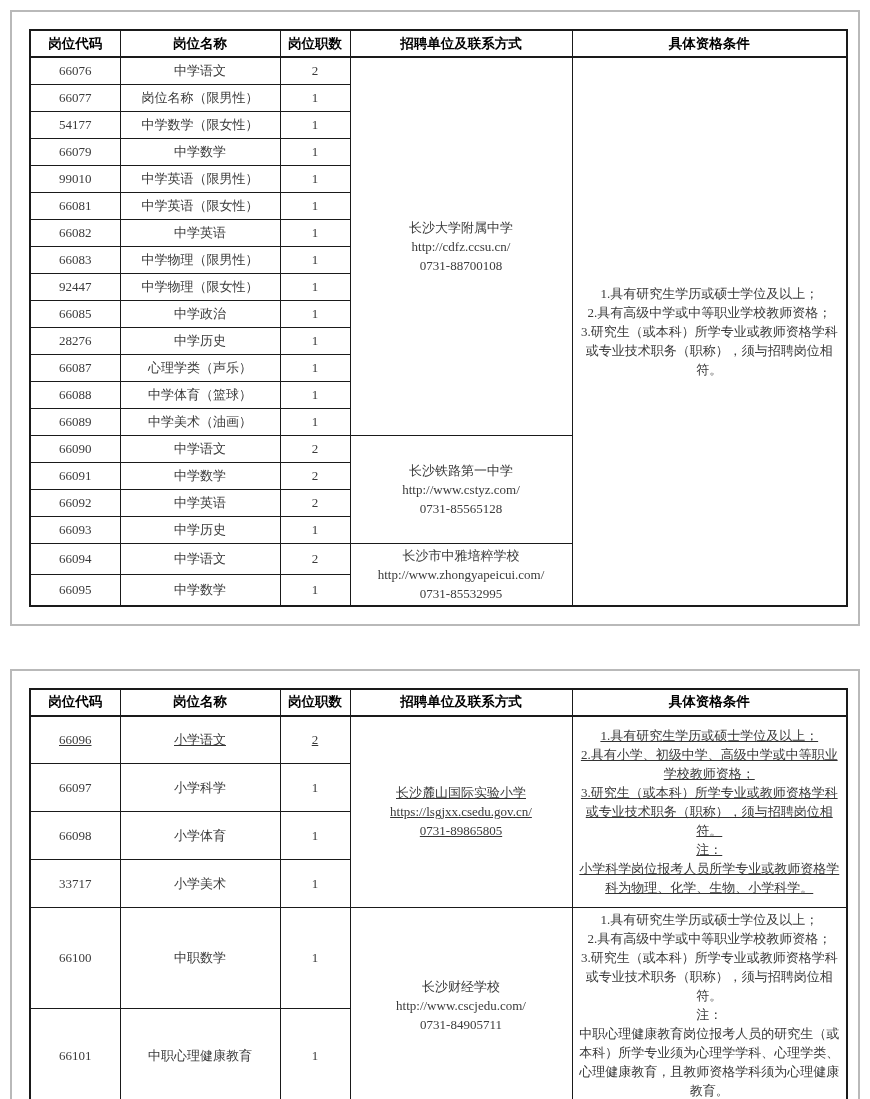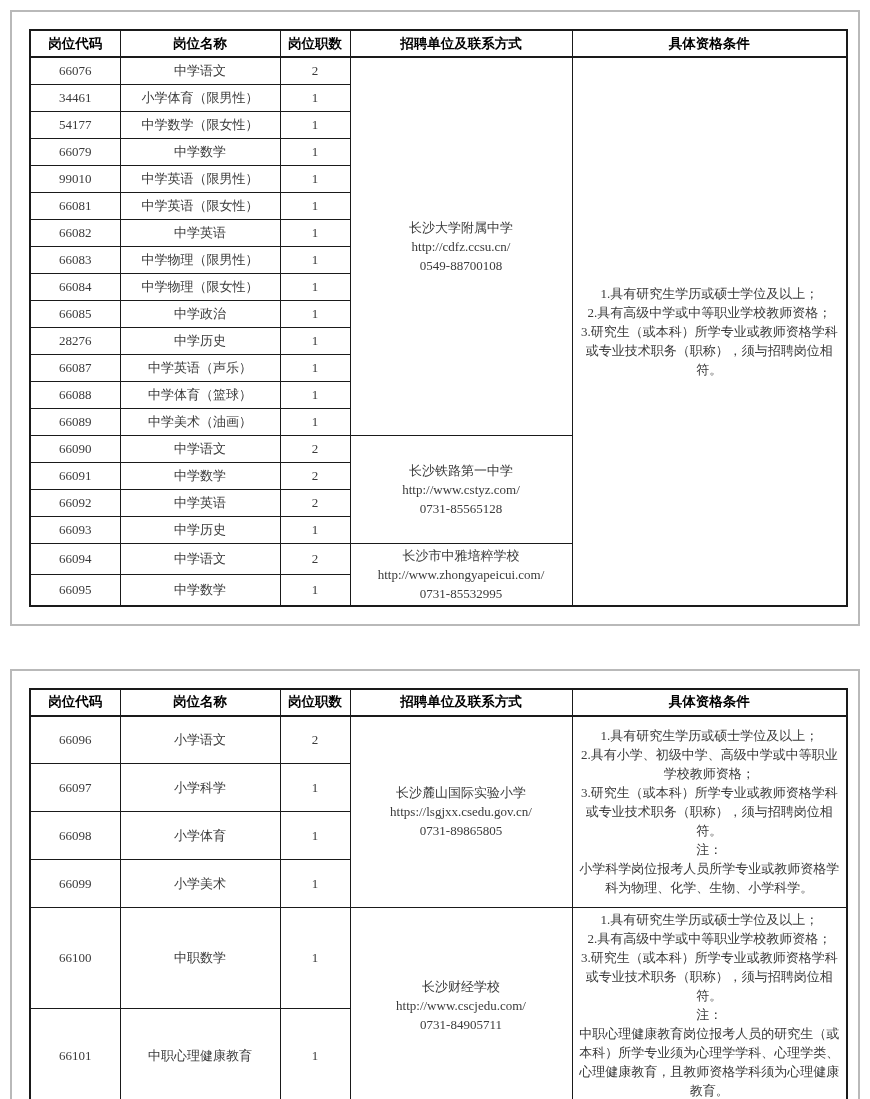--- a/index.html
+++ b/index.html
@@ -85,28 +85,28 @@
             <th>具体资格条件</th>
           </tr>
         </thead>
         <tbody>
           <tr style="height: 27px; margin-top: 6px;">
             <td>66076</td>
             <td>中学语文</td>
             <td>2</td>
             <td class="unit-cell" rowspan="14">长沙大学附属中学
 http://cdfz.ccsu.cn/
-0549-88700108</td>
+0731-88700108</td>
             <td class="qual-cell" rowspan="20">1.具有研究生学历或硕士学位及以上；
 2.具有高级中学或中等职业学校教师资格；
 3.研究生（或本科）所学专业或教师资格学科或专业技术职务（职称），须与招聘岗位相符。</td>
           </tr>
           <tr style="height: 27px;">
-            <td>34461</td>
-            <td>小学体育（限男性）</td>
+            <td>66077</td>
+            <td>岗位名称（限男性）</td>
             <td>1</td>
           </tr>
           <tr style="height: 27px;">
             <td>54177</td>
             <td>中学数学（限女性）</td>
             <td>1</td>
           </tr>
           <tr style="height: 27px;">
             <td>66079</td>
             <td>中学数学</td>
@@ -126,37 +126,37 @@
             <td>66082</td>
             <td>中学英语</td>
             <td>1</td>
           </tr>
           <tr style="height: 27px;">
             <td>66083</td>
             <td>中学物理（限男性）</td>
             <td>1</td>
           </tr>
           <tr style="height: 27px;">
-            <td>66084</td>
+            <td>92447</td>
             <td>中学物理（限女性）</td>
             <td>1</td>
           </tr>
           <tr style="height: 27px;">
             <td>66085</td>
             <td>中学政治</td>
             <td>1</td>
           </tr>
           <tr style="height: 27px;">
             <td>28276</td>
             <td>中学历史</td>
             <td>1</td>
           </tr>
           <tr style="height: 27px;">
             <td>66087</td>
-            <td>中学英语（声乐）</td>
+            <td>心理学类（声乐）</td>
             <td>1</td>
           </tr>
           <tr style="height: 27px;">
             <td>66088</td>
             <td>中学体育（篮球）</td>
             <td>1</td>
           </tr>
           <tr style="height: 27px;">
             <td>66089</td>
             <td>中学美术（油画）</td>
@@ -214,21 +214,21 @@
         <thead>
           <tr>
             <th>岗位代码</th>
             <th>岗位名称</th>
             <th>岗位职数</th>
             <th>招聘单位及联系方式</th>
             <th>具体资格条件</th>
           </tr>
         </thead>
         <tbody>
-          <tr style="height: 48px;">
+          <tr style="height: 48px; text-decoration: underline;">
             <td>66096</td>
             <td>小学语文</td>
             <td>2</td>
             <td class="unit-cell" rowspan="4">长沙麓山国际实验小学
 https://lsgjxx.csedu.gov.cn/
 0731-89865805</td>
             <td class="qual-cell" rowspan="4">1.具有研究生学历或硕士学位及以上；
 2.具有小学、初级中学、高级中学或中等职业学校教师资格；
 3.研究生（或本科）所学专业或教师资格学科或专业技术职务（职称），须与招聘岗位相符。
 注：
@@ -238,21 +238,21 @@
             <td>66097</td>
             <td>小学科学</td>
             <td>1</td>
           </tr>
           <tr style="height: 48px;">
             <td>66098</td>
             <td>小学体育</td>
             <td>1</td>
           </tr>
           <tr style="height: 48px;">
-            <td>66099</td>
+            <td>33717</td>
             <td>小学美术</td>
             <td>1</td>
           </tr>
           <tr style="height: 100px;">
             <td>66100</td>
             <td>中职数学</td>
             <td>1</td>
             <td class="unit-cell" rowspan="2">长沙财经学校
 http://www.cscjedu.com/
 0731-84905711</td>

